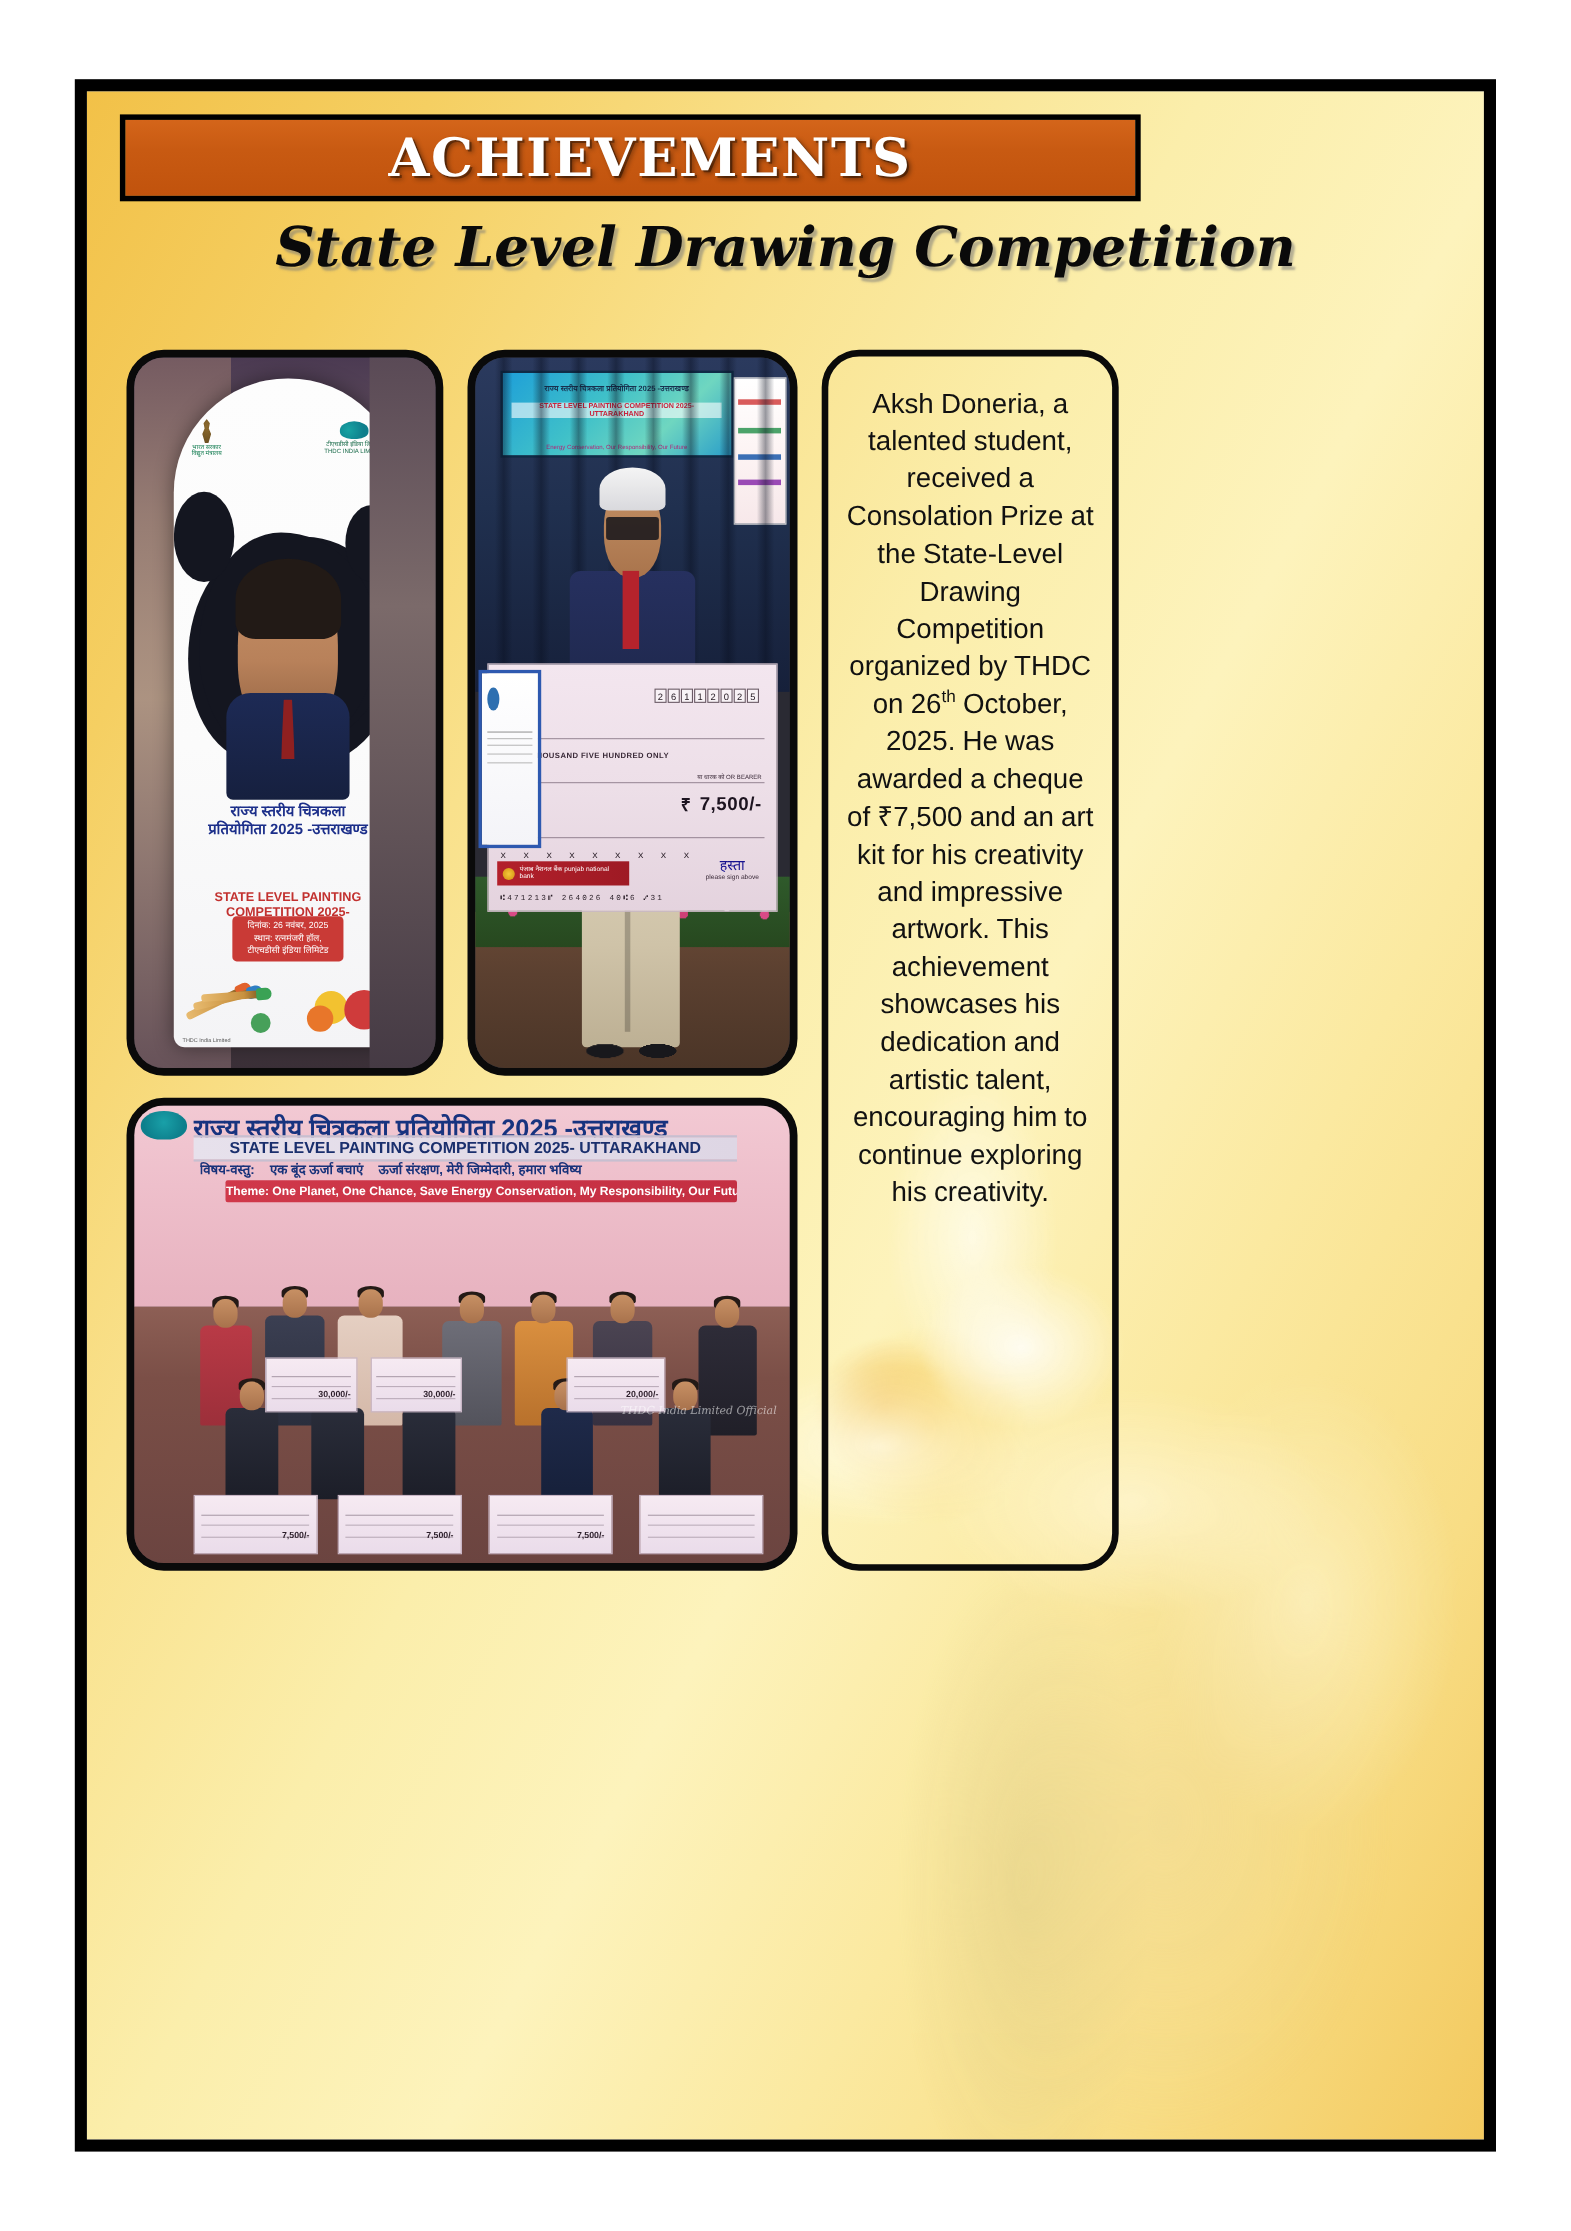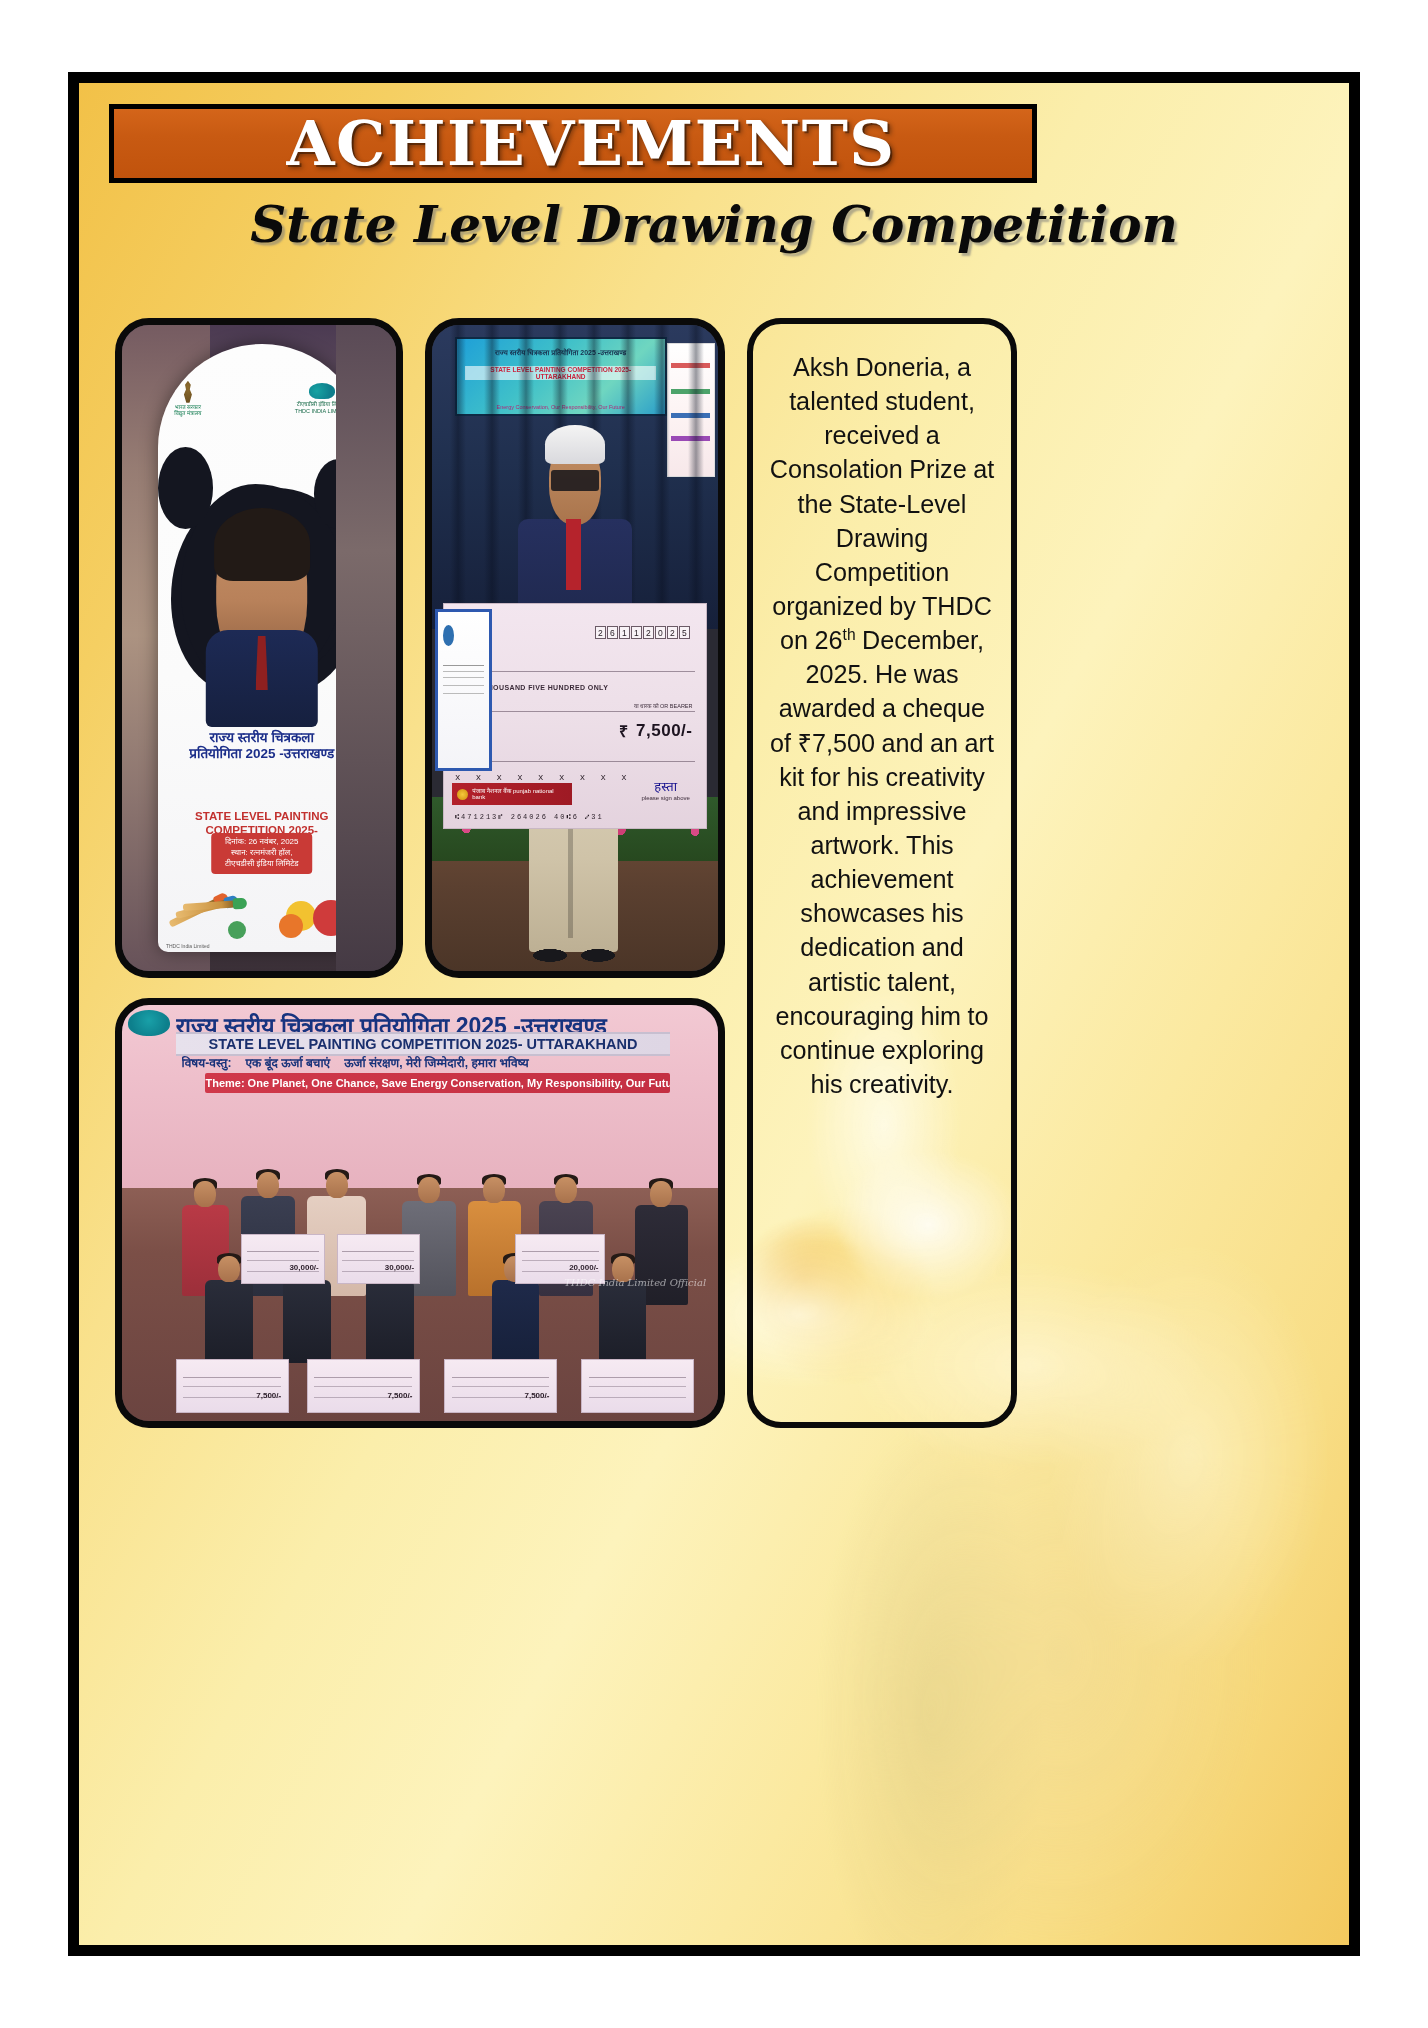--- a/index.html
+++ b/index.html
@@ -70,21 +70,21 @@
     height: 79px;
     background: linear-gradient(180deg, #d4651a 0%, #c85a12 40%, #c1530d 100%);
     border: 5px solid #000000;
     display: flex;
     align-items: center;
     justify-content: center;
   }
   .banner-title {
     font-family: "DejaVu Serif", serif;
     font-weight: 700;
-    font-size: 62px;
+    font-size: 48px;
     letter-spacing: 1.5px;
     color: #ffffff;
     text-shadow:
        2px 2px 0 rgba(0,0,0,.35),
        3px 3px 5px rgba(0,0,0,.45);
     white-space: nowrap;
     margin-left: 36px;
   }
 
   
@@ -784,19 +784,19 @@
             <span class="amt">7,500/-</span>
           </div>
           <div class="gp-cheque" style="left:77%; bottom:2%; width:19%; height:13%;"></div>
 
           <div class="gp-watermark">THDC India Limited Official</div>
         </div>
       </div>
 
       <div class="text-panel">
         <p>
-          <span>Aksh Doneria, a talented student, received a Consolation Prize at the State-Level Drawing Competition organized by THDC on 26</span><sup>th</sup><span> December, 2025. He was awarded a cheque of ₹7,500 and an art kit for his creativity and impressive artwork. This achievement showcases his dedication and artistic talent, encouraging him to continue exploring his creativity.</span>
+          <span>Aksh Doneria, a talented student, received a Consolation Prize at the State-Level Drawing Competition organized by THDC on 26</span><sup>th</sup><span> October, 2025. He was awarded a cheque of ₹7,500 and an art kit for his creativity and impressive artwork. This achievement showcases his dedication and artistic talent, encouraging him to continue exploring his creativity.</span>
         </p>
       </div>
 
     </div>
   </div>
 </div>
 
 </body></html>

